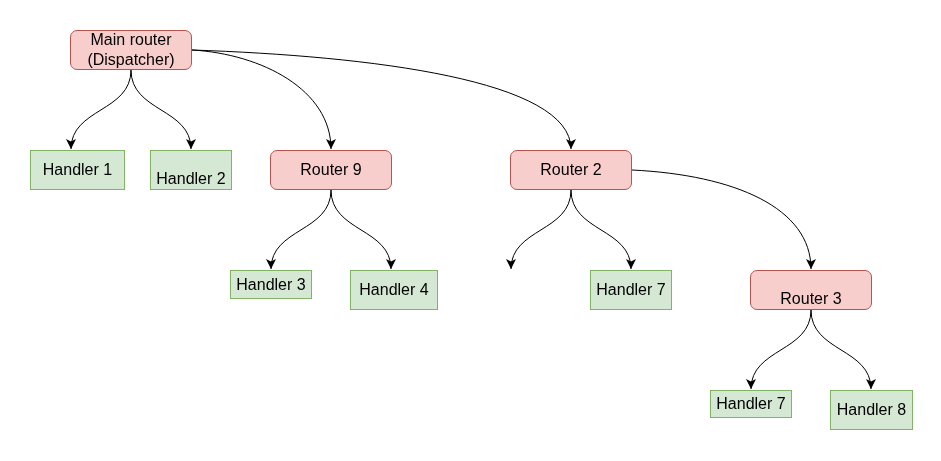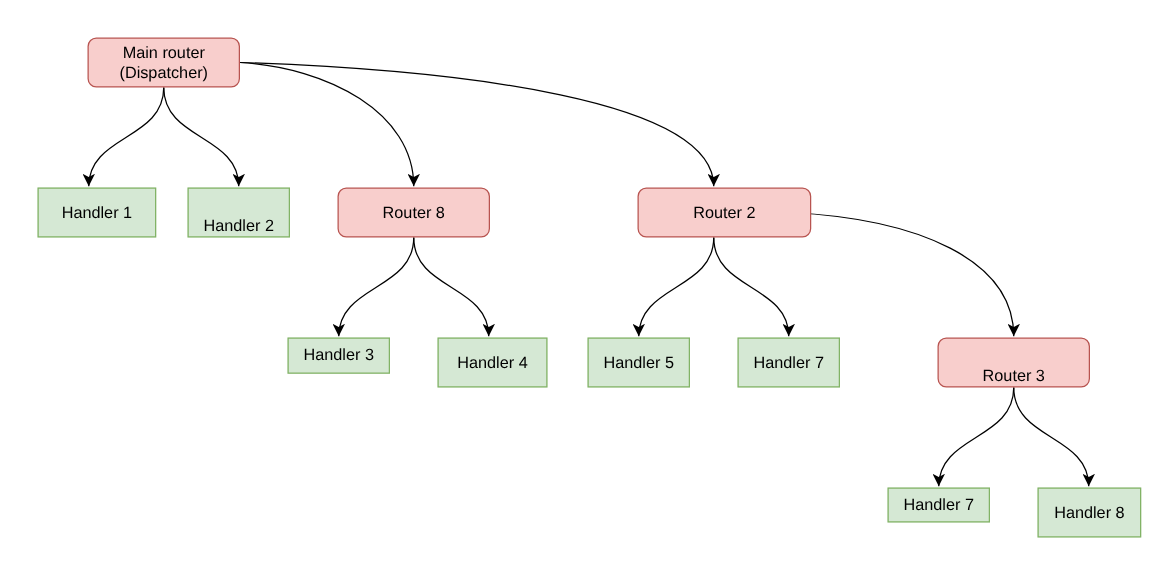--- a/index.html
+++ b/index.html
@@ -22,42 +22,42 @@
     width: 941px;
     height: 461px;
   }
   .node {
     position: absolute;
     display: flex;
     flex-direction: column;
     align-items: center;
     justify-content: center;
     box-sizing: border-box;
-    font-size: 13px;
+    font-size: 16px;
     line-height: 1.25;
     color: #000000;
     text-align: center;
     white-space: nowrap;
     cursor: default;
   }
   .node.router {
     background: #f8cecc;
     border: 1px solid #b85450;
     border-radius: 7px;
   }
   .node.handler {
     background: #d5e8d4;
     border: 1px solid #82b366;
   }
   
   #n-main { left: 70px;  top: 30px;  width: 122px; height: 40px; }
   #n-h1   { left: 30px;  top: 150px; width: 95px;  height: 40px; }
   #n-h2   { left: 150px; top: 150px; width: 82px;  height: 40px; justify-content: flex-end; }
   #n-r1   { left: 270px; top: 150px; width: 122px; height: 40px; }
-  #n-r2   { left: 510px; top: 150px; width: 139px; height: 40px; }
+  #n-r2   { left: 510px; top: 150px; width: 122px; height: 40px; }
   #n-h3   { left: 230px; top: 270px; width: 82px;  height: 29px; }
   #n-h4   { left: 350px; top: 270px; width: 88px;  height: 40px; }
   #n-h5   { left: 470px; top: 270px; width: 82px;  height: 40px; }
   #n-h6   { left: 590px; top: 270px; width: 82px;  height: 40px; }
   #n-r3   { left: 750px; top: 270px; width: 122px; height: 40px; justify-content: flex-end; }
   #n-h7   { left: 710px; top: 390px; width: 82px;  height: 28px; }
   #n-h8   { left: 830px; top: 390px; width: 83px;  height: 40px; }
 </style>
 </head>
 <body>
@@ -91,34 +91,31 @@
   </div>
 
   <div id="n-h1" class="node handler">
     <span>Handler 1</span>
   </div>
   <div id="n-h2" class="node handler">
     <span>Handler 2</span>
   </div>
 
   <div id="n-r1" class="node router">
-    <span>Router 8</span>
+    <span>Router 9</span>
   </div>
   <div id="n-r2" class="node router">
     <span>Router 2</span>
   </div>
 
   <div id="n-h3" class="node handler">
     <span>Handler 3</span>
   </div>
   <div id="n-h4" class="node handler">
     <span>Handler 4</span>
-  </div>
-  <div id="n-h5" class="node handler">
-    <span>Handler 5</span>
   </div>
   <div id="n-h6" class="node handler">
     <span>Handler 7</span>
   </div>
 
   <div id="n-r3" class="node router">
     <span>Router 3</span>
   </div>
 
   <div id="n-h7" class="node handler">

